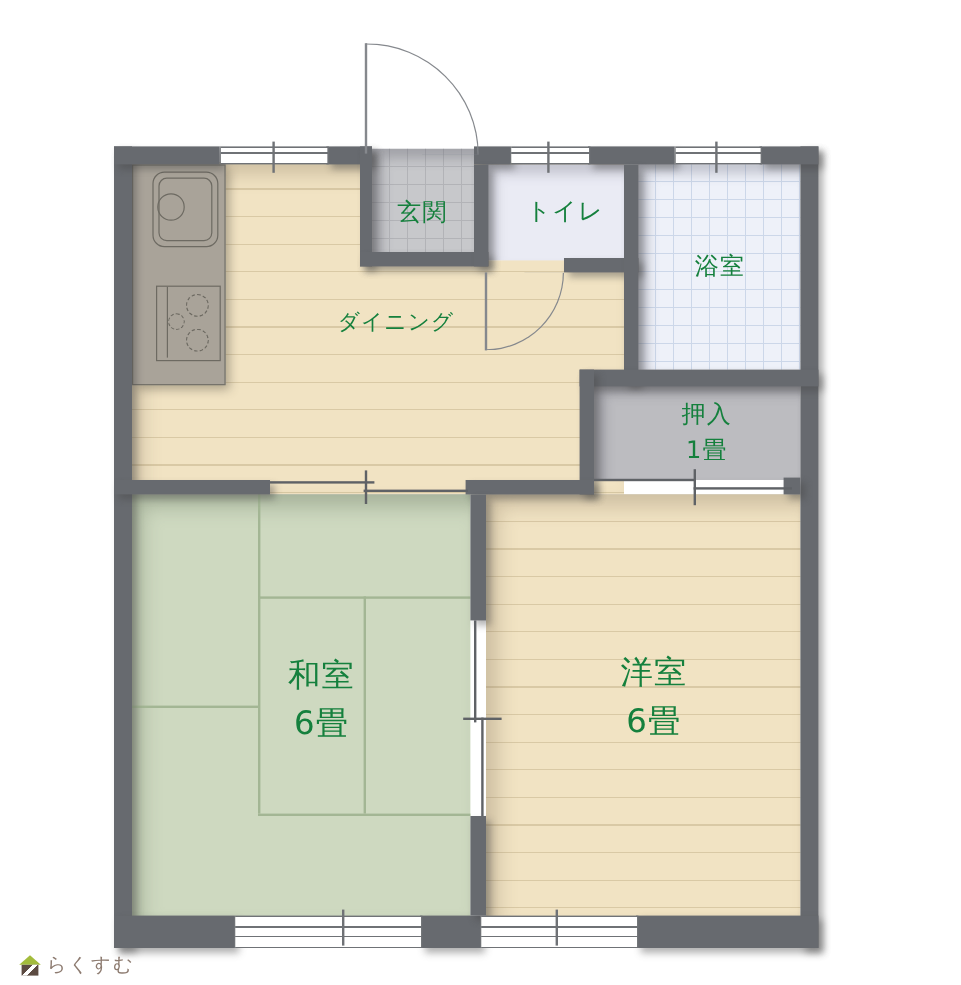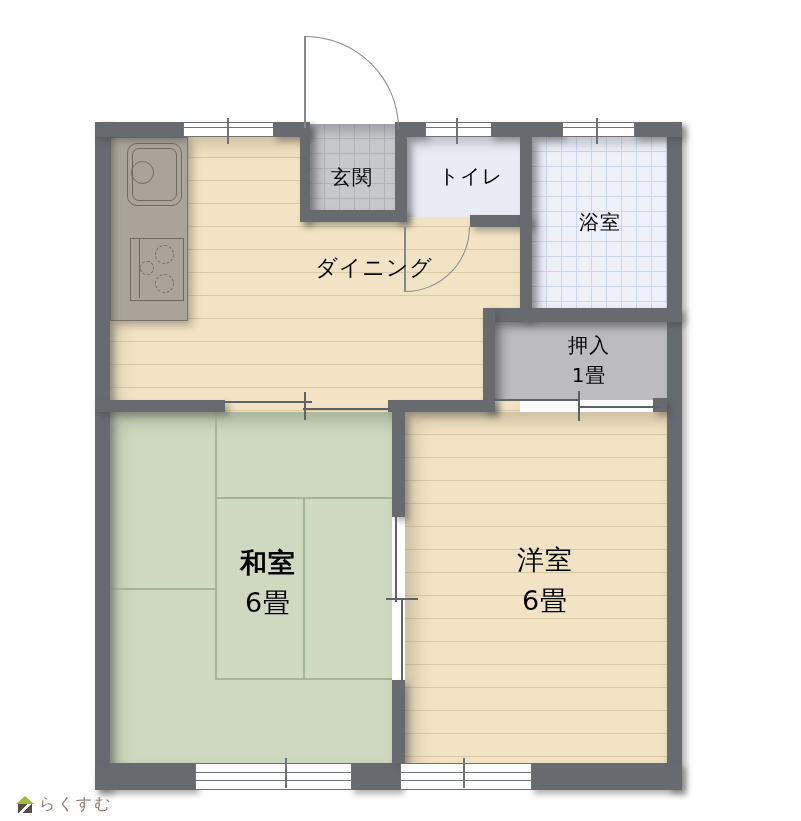--- a/index.html
+++ b/index.html
@@ -60,25 +60,25 @@
   
   .counter { background:#a9a399; border:1px solid #76736b; z-index:2; box-shadow: 4px 4px 8px rgba(90,85,70,.45); }
   .sink-outer { border:1px solid #6d6a62; border-radius:10px; z-index:2; }
   .sink-inner { border:1px solid #6d6a62; border-radius:7px; z-index:2; }
   .circle { border:1px solid #6d6a62; border-radius:50%; z-index:2; }
   .stove { border:1px solid #6d6a62; z-index:2; }
   .stove-line { background:#6d6a62; z-index:2; }
 
   
   .label {
-    z-index:6; color:#000000; white-space:nowrap;
+    z-index:6; color:#15803d; white-space:nowrap;
     transform:translate(-50%,-50%); letter-spacing:1px;
   }
   .fs-lg { font-size:27px; }
-  .fs-md { font-size:22px;margin-left:44px; }
+  .fs-md { font-size:18px; }
   .fs-sm { font-size:20px; }
 
   
   .logo { z-index:7; display:flex; align-items:center; gap:5px; }
   .house { position:relative; width:18px; height:17px; }
   .house-roof {
     position:absolute; left:0; top:0; width:0; height:0;
     border-left:9px solid transparent; border-right:9px solid transparent;
     border-bottom:8px solid #a3bc3c;
   }
@@ -169,21 +169,21 @@
   <div class="abs slide" style="left:395px;top:517px;width:2px;height:85px;"></div>
   <div class="abs slide" style="left:401px;top:598px;width:2px;height:82px;"></div>
   <div class="abs slide" style="left:386px;top:598px;width:32px;height:2px;"></div>
 
   <div class="abs label fs-md" style="left:330px;top:268px;">ダイニング</div>
   <div class="abs label fs-sm" style="left:352px;top:177px;">玄関</div>
   <div class="abs label fs-sm" style="left:471px;top:176px;">トイレ</div>
   <div class="abs label fs-sm" style="left:600px;top:222px;">浴室</div>
   <div class="abs label fs-sm" style="left:589px;top:345px;">押入</div>
   <div class="abs label fs-sm" style="left:589px;top:375px;">1畳</div>
-  <div class="abs label fs-lg" style="left:268px;top:563px;font-weight:bold;">和室</div>
+  <div class="abs label fs-lg" style="left:268px;top:563px;">和室</div>
   <div class="abs label fs-lg" style="left:268px;top:603px;">6畳</div>
   <div class="abs label fs-lg" style="left:545px;top:560px;">洋室</div>
   <div class="abs label fs-lg" style="left:545px;top:601px;">6畳</div>
 
   <div class="abs logo" style="left:16px;top:794px;">
     <span class="house">
       <span class="house-roof"></span>
       <span class="house-body"></span>
     </span>
     <span class="logo-text">らくすむ</span>

